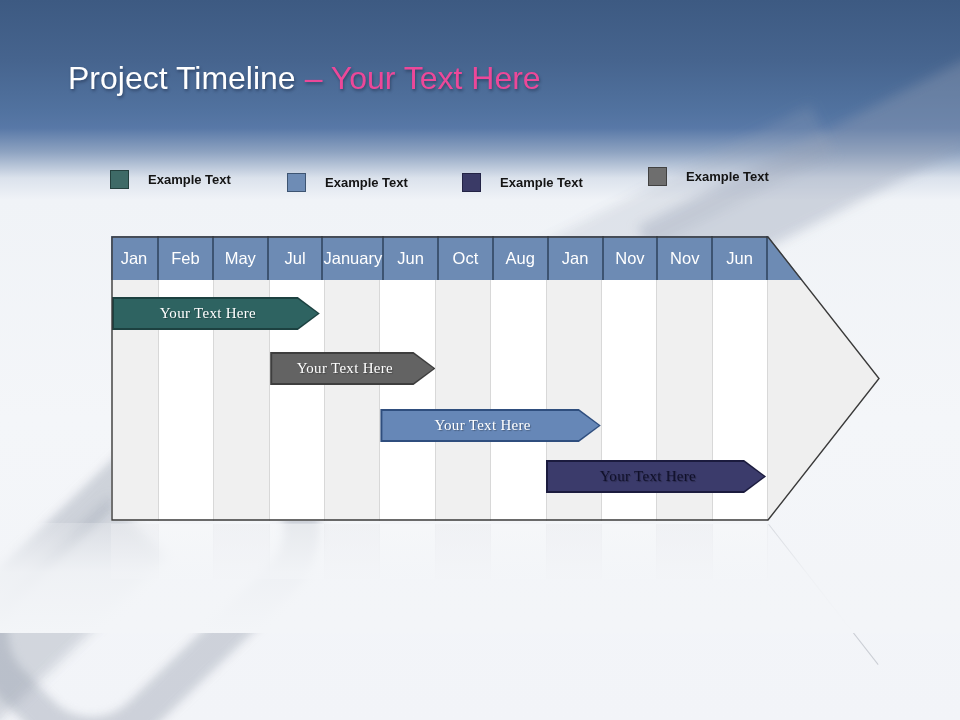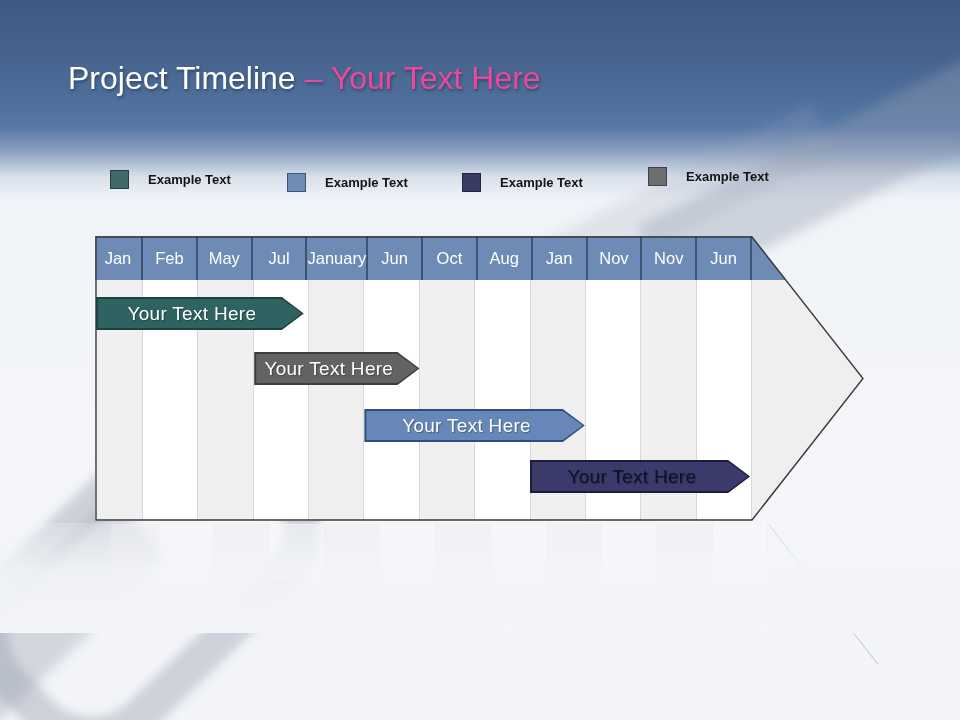--- a/index.html
+++ b/index.html
@@ -35,21 +35,21 @@
   .legend-item{position:absolute;display:flex;align-items:flex-end;}
   .swatch{width:17px;height:17px;border:1px solid #2c3246;flex:0 0 auto;}
   .legend-label{margin-left:19px;font-size:13px;font-weight:700;color:#141414;
     line-height:18px;white-space:nowrap;}
   .li0{left:110px;top:170px;}
   .li1{left:287px;top:173px;}
   .li2{left:462px;top:173px;}
   .li3{left:648px;top:167px;}
 
   
-  .timeline{position:absolute;left:95px;top:236px;width:770px;height:285px;}
+  .timeline{position:absolute;left:111px;top:236px;width:770px;height:285px;}
   .tl-clip{position:absolute;left:0;top:0;width:770px;height:285px;
     clip-path:polygon(0px 0px,657px 0px,768px 142px,657px 285px,0px 285px);
     background:#efefef;}
   .tl-header{position:absolute;left:0;top:0;width:770px;height:44px;background:#6d8bb4;}
   .tl-months{position:absolute;left:0;top:0;width:657px;height:44px;display:flex;}
   .tl-month{flex:1;display:flex;align-items:center;justify-content:center;
     color:#ffffff;font-size:16.5px;border-right:2px solid #3d5472;box-sizing:border-box;}
   .tl-month:first-child{flex:0 0 48px;}
   .tl-cols{position:absolute;left:0;top:44px;width:657px;height:241px;display:flex;}
   .tl-col{flex:1;border-right:1px solid #d8d8d8;box-sizing:border-box;background:#ffffff;}
@@ -57,22 +57,22 @@
   .tl-col:nth-child(odd){background:#f0f0f0;}
   .tl-outline{position:absolute;left:0;top:0;pointer-events:none;}
 
   
   .bar{position:absolute;height:33px;}
   .bar-outer{position:absolute;left:0;top:0;right:0;bottom:0;
     clip-path:polygon(0 0,calc(100% - 22px) 0,100% 50%,calc(100% - 22px) 100%,0 100%);}
   .bar-inner{position:absolute;left:2px;top:2px;right:2px;bottom:2px;
     clip-path:polygon(0 0,calc(100% - 20px) 0,100% 50%,calc(100% - 20px) 100%,0 100%);}
   .bar-label{position:absolute;left:0;top:0;right:16px;bottom:0;display:flex;
-    align-items:center;justify-content:center;font-size:19px;letter-spacing:0.3px;
-    white-space:nowrap;text-shadow:1px 1px 1px rgba(0,0,0,0.30);}
+    align-items:center;justify-content:center;font-size:15px;letter-spacing:0.3px;
+    white-space:nowrap;text-shadow:1px 1px 1px rgba(0,0,0,0.30);font-family:Liberation Serif, serif;}
 
   
   .reflect{position:absolute;left:111px;top:524px;width:657px;height:55px;
     display:flex;opacity:0.45;}
   .rf-col{flex:1;border-right:1px solid #e4e5e8;box-sizing:border-box;background:#fbfcfd;}
   .rf-col:first-child{flex:0 0 48px;}
   .rf-col:nth-child(odd){background:#ebecef;}
   .reflect-fade{position:absolute;left:0;top:523px;width:960px;height:110px;
     background:linear-gradient(to bottom,rgba(243,245,248,0.25) 0%,
       rgba(243,245,248,0.88) 45%,#f3f5f8 100%);}

